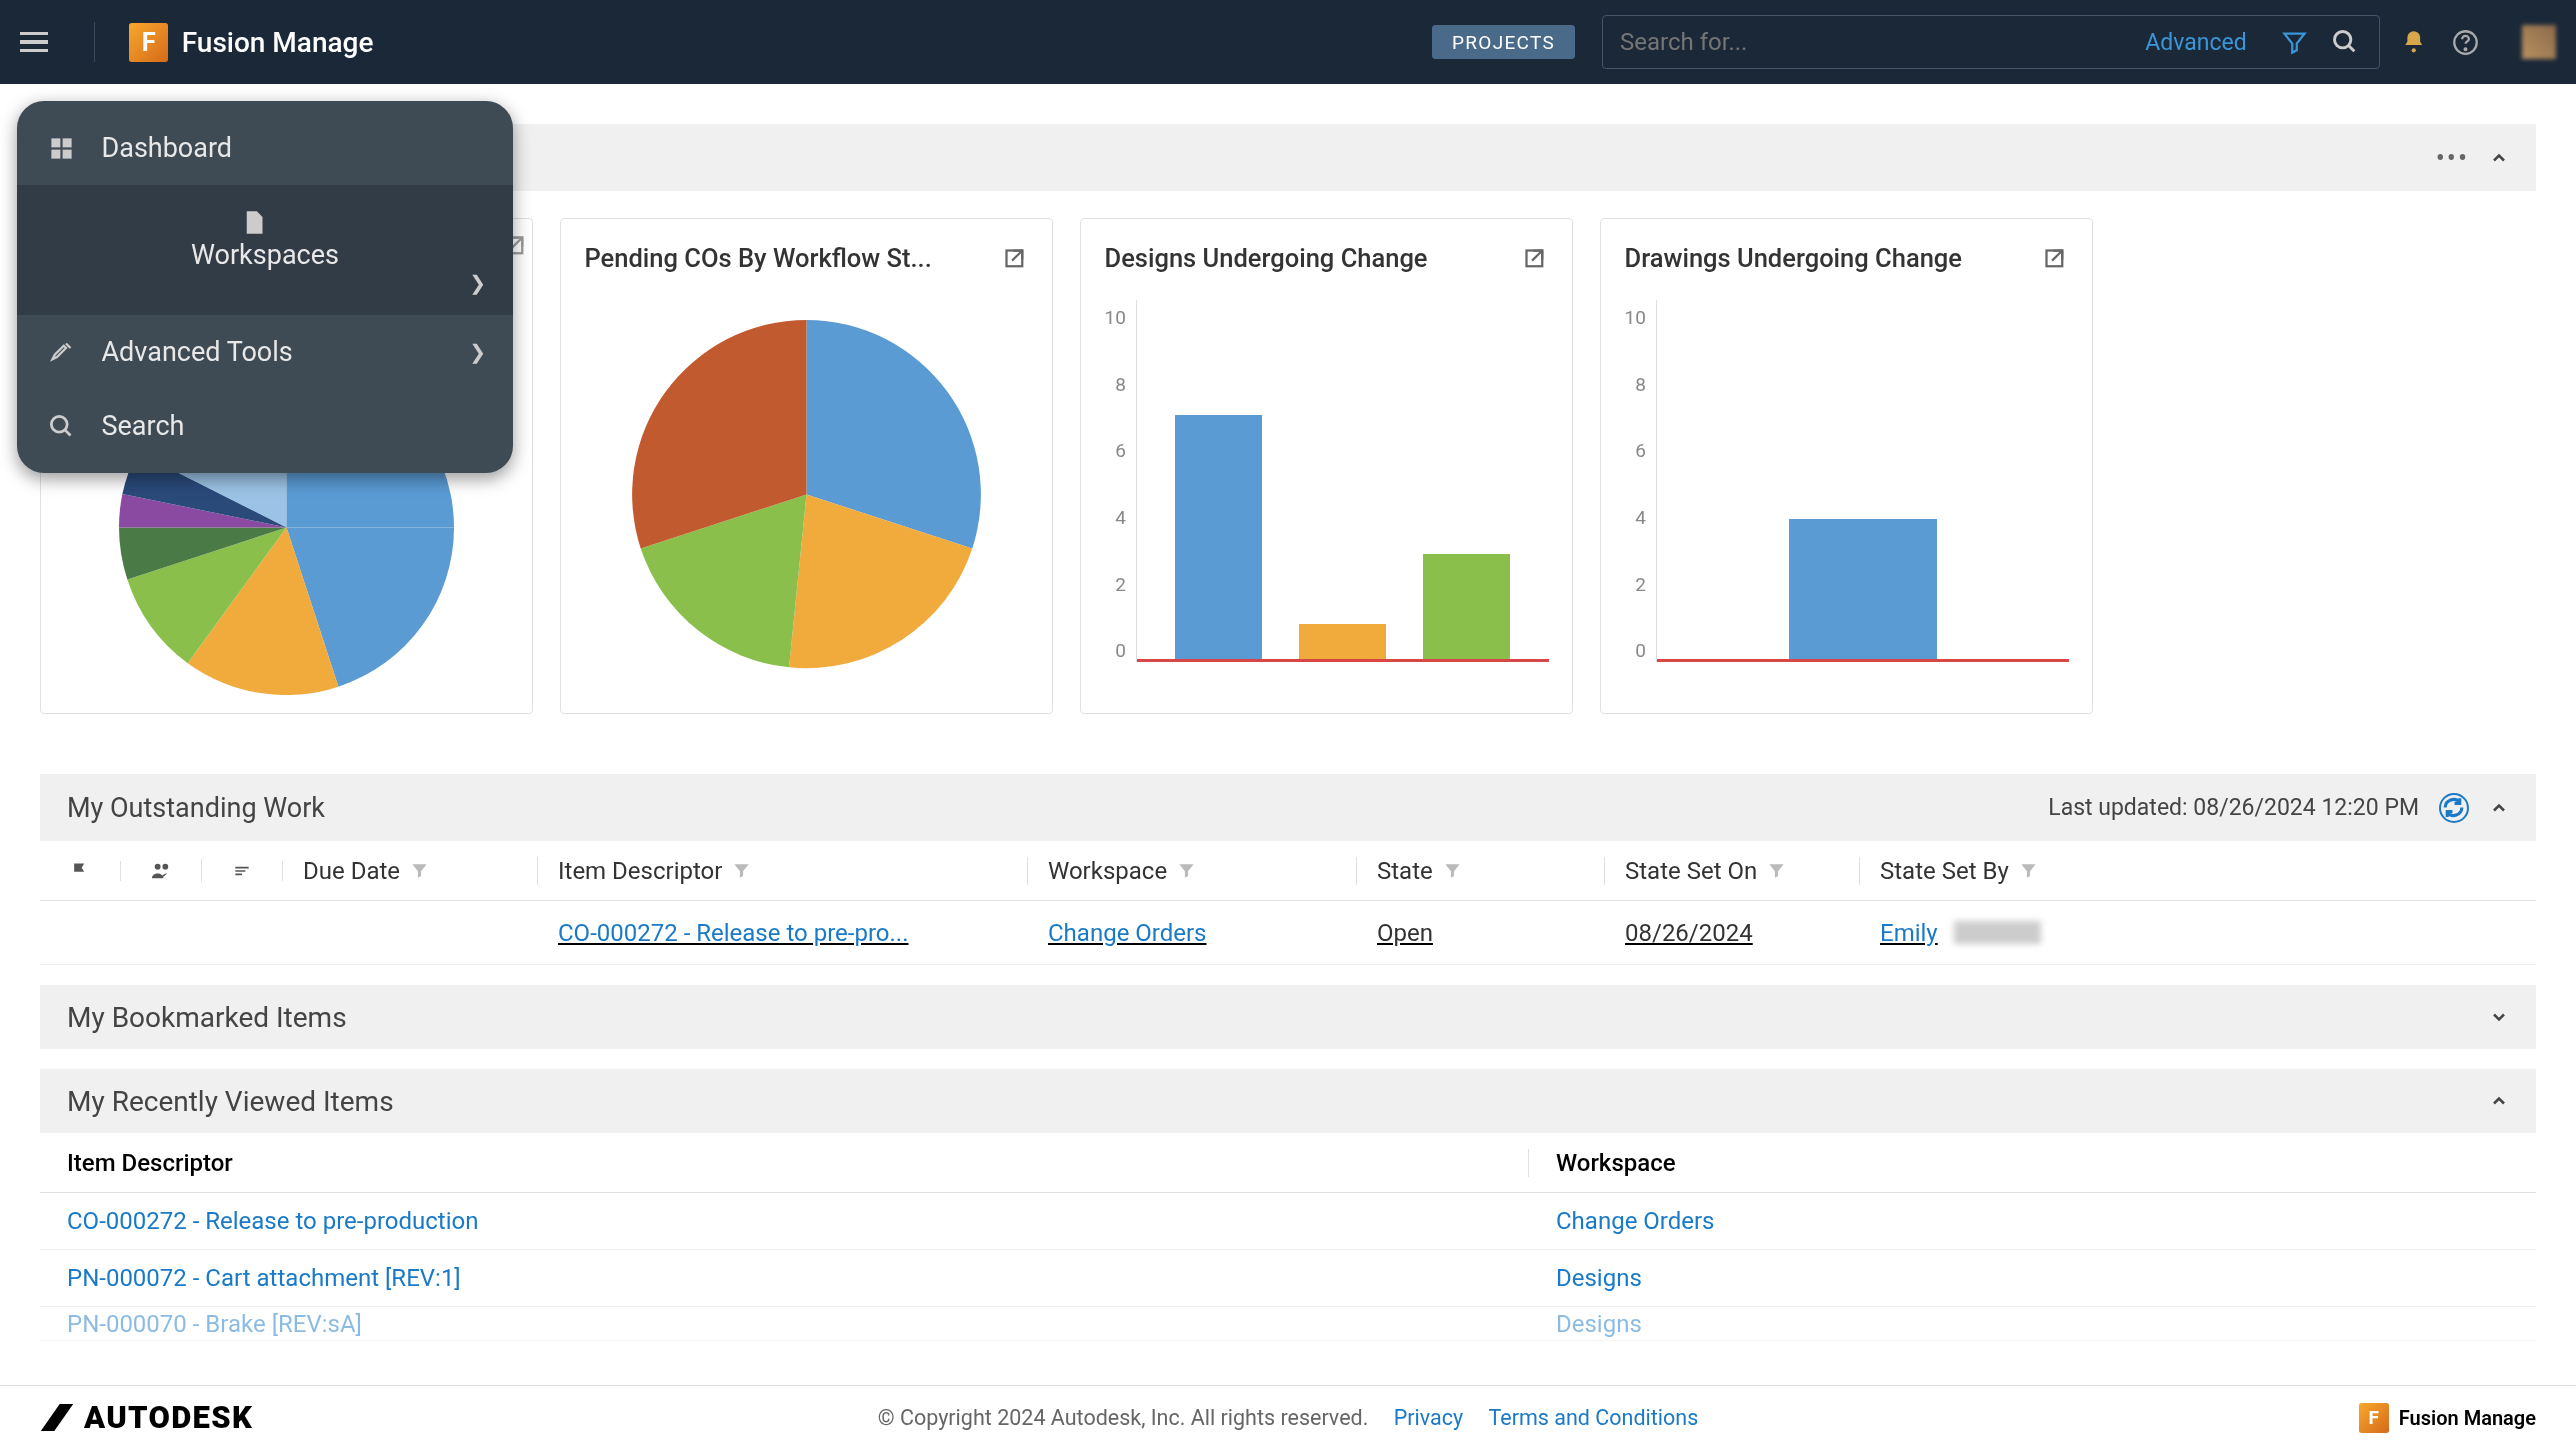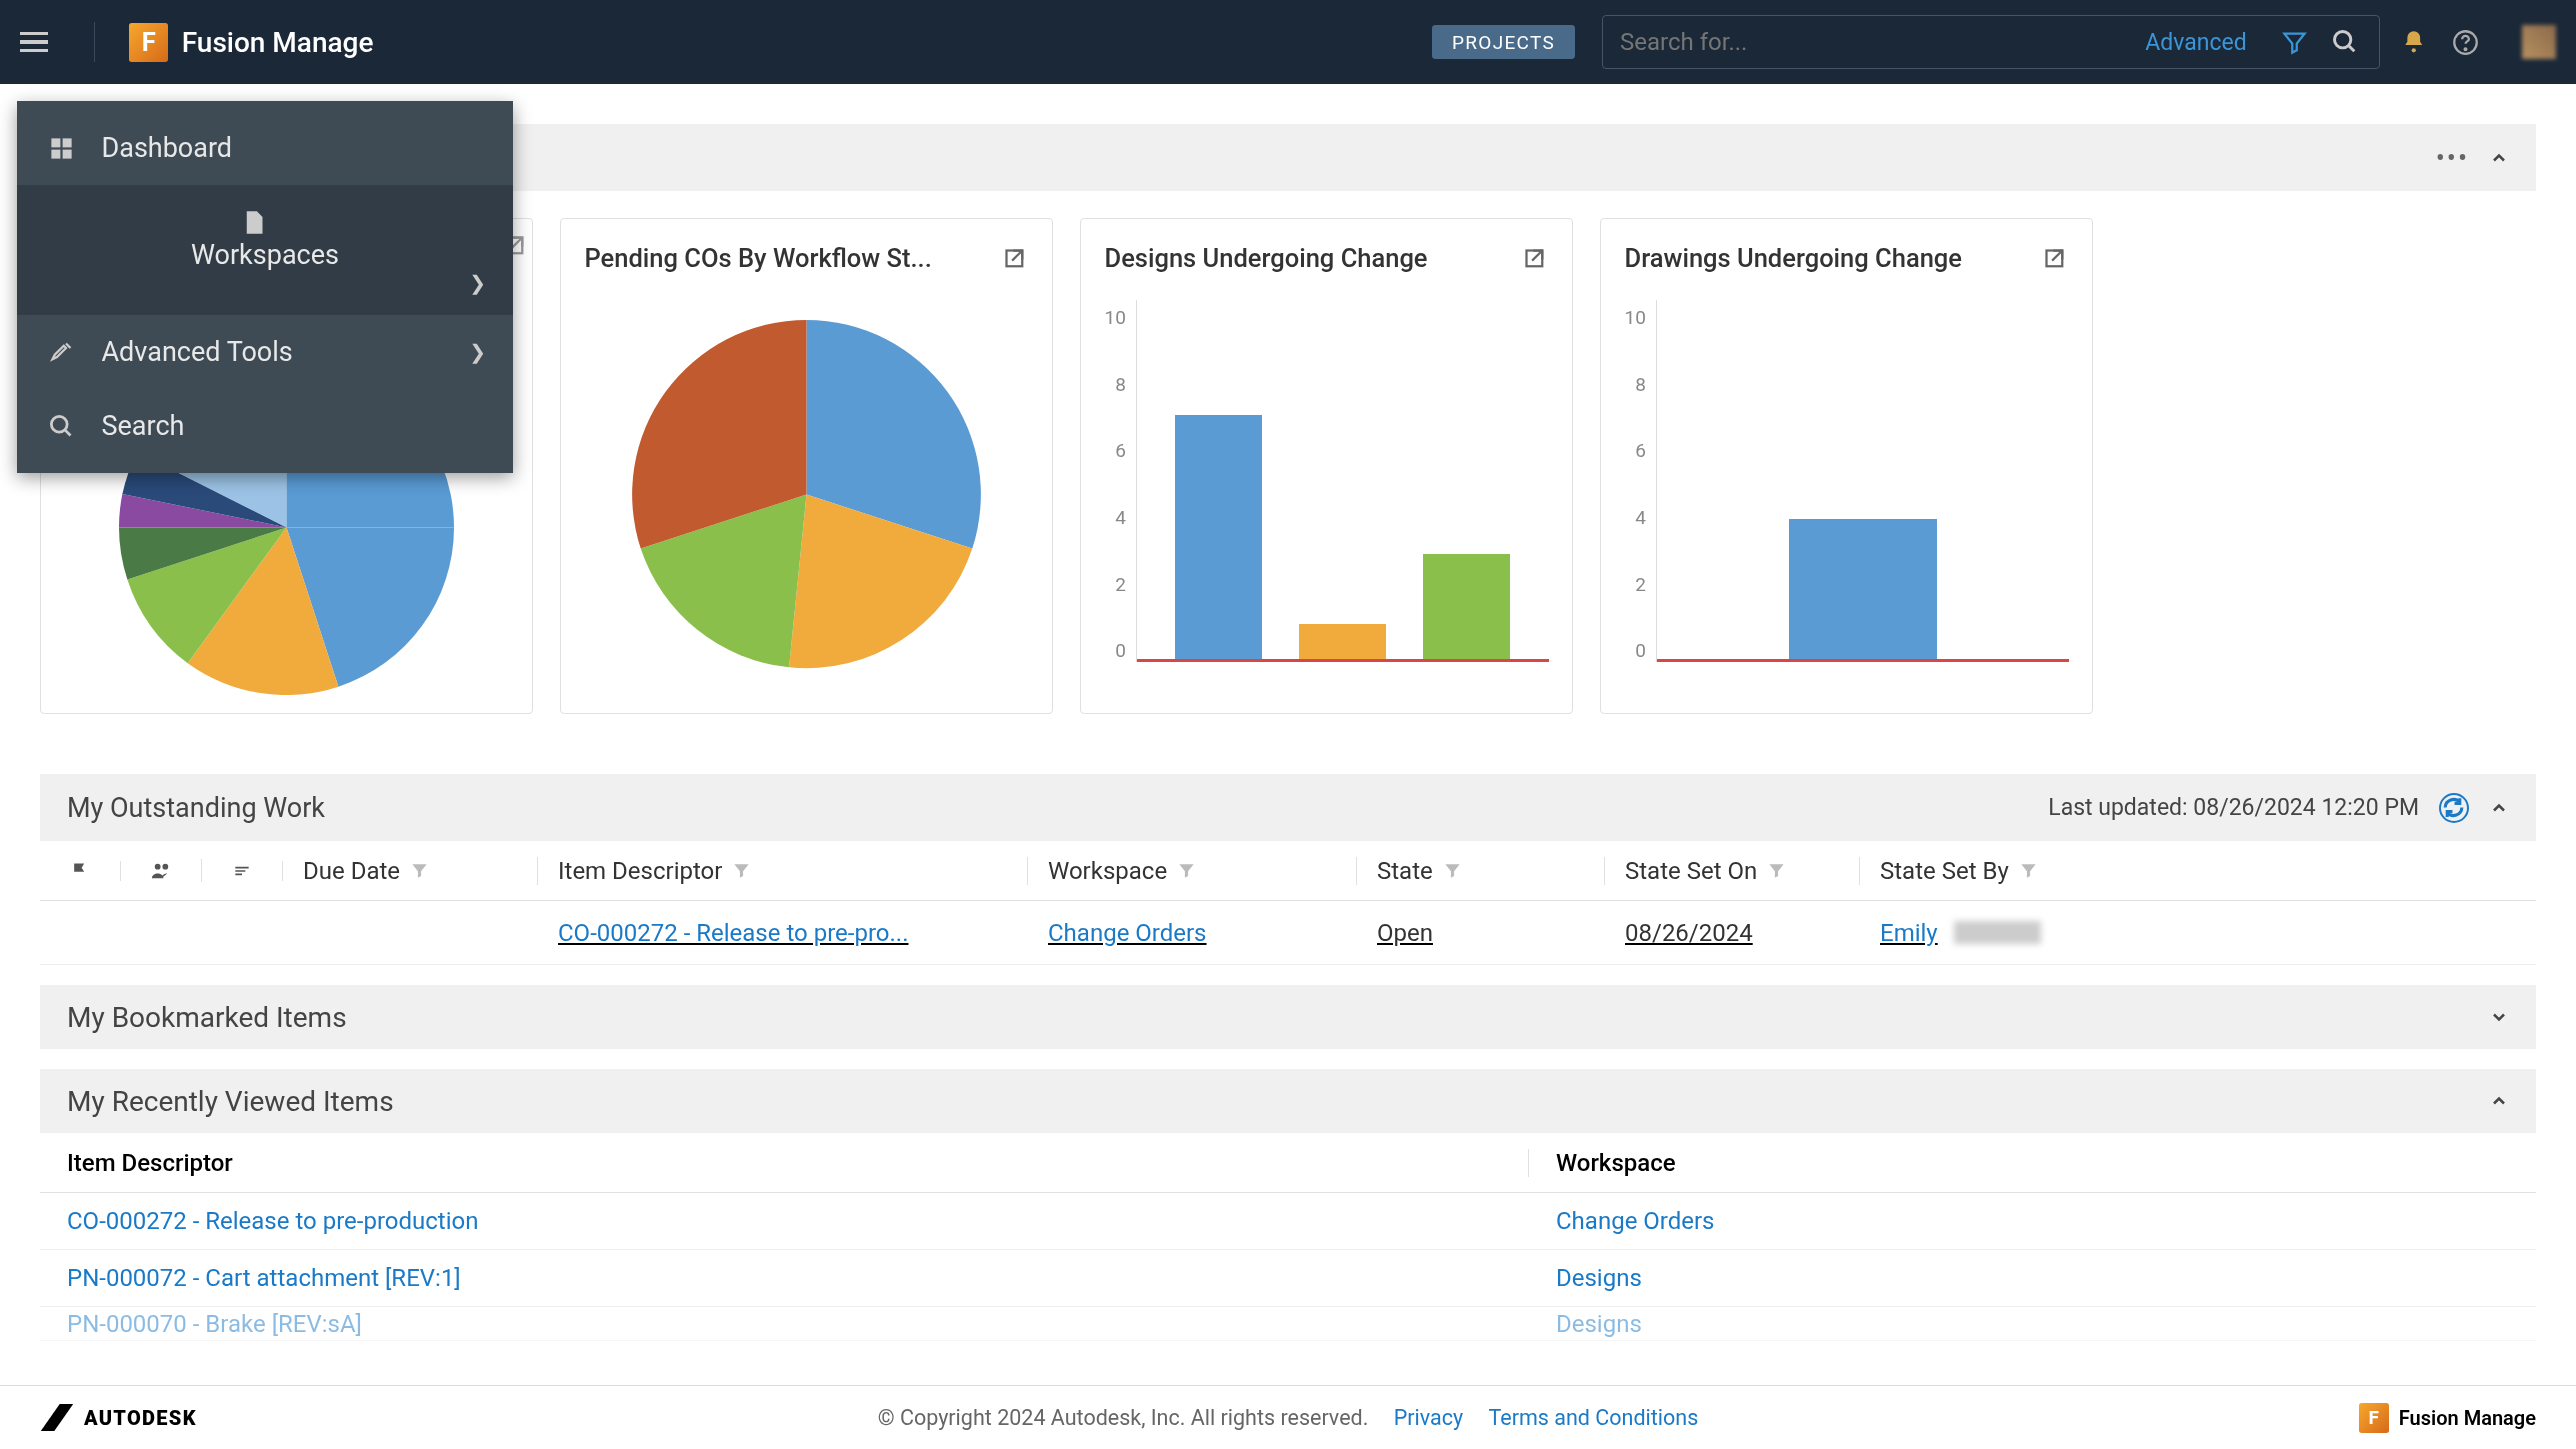--- a/index.html
+++ b/index.html
@@ -10,21 +10,21 @@
 .vline { width:1.3px; height:40px; background:#3a4a5a; margin:0 34px 0 40px; }
 .logo-box { width:39px; height:39px; background:linear-gradient(135deg,#f7a82d,#d66a1a); display:flex; align-items:center; justify-content:center; font-weight:bold; font-size:25.5px; color:#fff; border-radius:2.7px; }
 .brand { margin-left:13.4px; font-size:28px; font-weight:500; }
 .spacer { flex:1; }
 .projects-btn { background:#4a6a8a; padding:5.4px 20px; border-radius:3.4px; font-size:19px; letter-spacing:1.3px; margin-right:27px;}
 .search-box { width:778px; height:54px; background:transparent; border:1.3px solid #445566; border-radius:4px; display:flex; align-items:center; padding:0 17px;justify-content:space-between; }
 .search-box input { background:transparent; border:none; color:#ccc; font-size:24px; flex:1; outline:none; }
 .adv { color:#3a96d8; font-size:23px; margin-right:13.4px; }
 .top-icon { width:34px; height:34px; color:#ccc; margin-left:17px; display:flex; align-items:center; justify-content:center; }
 .avatar { width:34px; height:34px; background:linear-gradient(45deg,#b89060,#8a6a4a); margin-left:40px; filter:blur(2px); }
-.menu-dropdown { position:absolute; left:17px; top:101px; width:496px; background:#3e4a54; box-shadow:0 5.4px 17px rgba(0,0,0,0.4); z-index:100; padding:10px 0; }
+.menu-dropdown { position:absolute; left:17px; top:101px; width:496px; background:#3e4a54; box-shadow:0 5.4px 17px rgba(0,0,0,0.4); z-index:100; padding:10px 0;border-radius:27px; }
 .menu-item { display:flex; align-items:center; padding:20px 27px; color:#e8e8e8; font-size:27px; cursor:pointer; }
 .menu-item.active { background:#323c46;flex-direction:column; }
 .menu-item .menu-icon { width:34px; height:34px; margin-right:23.5px; display:flex; align-items:center; justify-content:center; }
 .menu-item .chev { margin-left:auto; color:#ccc; font-size:20px; }
 .content { padding:0 40px; }
 .section-hdr { background:#f0f0f0; height:67px; display:flex; align-items:center; padding:0 27px; margin-top:0; font-size:27px; color:#444; }
 .section-hdr .right { margin-left:auto; display:flex; align-items:center; gap:20px; }
 .dots { font-size:27px; color:#666; letter-spacing:2px; }
 .chev-up { font-size:20px; }
 .cards { display:flex; gap:27px; padding:27px 0 40px 0; }
@@ -50,21 +50,21 @@
 .filter-icon { color:#aaa; }
 .row-data { display:flex; height:64px; align-items:center; border-bottom:0.7px solid #eee;text-decoration:underline; }
 .link { color:#1a7ac7; }
 .blur { filter:blur(3.4px); background:#ccc; display:inline-block; width:87px; height:23.5px; vertical-align:middle; margin-left:6.7px;}
 .section-hdr2 { background:#f0f0f0; height:64px; display:flex; align-items:center; padding:0 27px; font-size:28px; color:#444; margin-top:20px; }
 .recent-hdr-row { display:flex; border-bottom:1.3px solid #e0e0e0; height:60px; align-items:center; font-size:24px; font-weight:500; }
 .recent-col1 { width:1489px; padding-left:27px; border-right:1.3px solid #e0e0e0;}
 .recent-col2 { flex:1; padding-left:27px; }
 .recent-row { display:flex; height:57px; align-items:center; border-bottom:0.7px solid #eee; font-size:24px; }
 .footer { position:fixed; bottom:0; left:0; right:0; height:64px; background:#fff; border-top:0.7px solid #ddd; display:flex; align-items:center; padding:0 40px; font-size:21.5px; }
-.footer .adsk { font-weight:900; font-size:20px; letter-spacing:1.3px; display:flex; align-items:center; gap:10px;}
+.footer .adsk { font-weight:900; font-size:31px; letter-spacing:1.3px; display:flex; align-items:center; gap:10px;}
 .footer .center { position:absolute; left:50%; transform:translateX(-50%); color:#666; }
 .footer .center a { color:#1a7ac7; margin-left:20px; text-decoration:none; }
 .footer .right-logo { margin-left:auto; display:flex; align-items:center; gap:10px; font-weight:600; font-size:20px; }
 .footer .right-logo .logo-sm { width:30px; height:30px; background:linear-gradient(135deg,#f7a82d,#d66a1a); display:flex; align-items:center; justify-content:center; color:#fff; font-weight:bold; font-size:19px; border-radius:2.7px;}
 .refresh-icon { width:30px; height:30px; border:2.7px solid #1a7ac7; border-radius:50%; position:relative; }
 .lastupd { font-size:23px; color:#444; }
 svg { display:block; }
 .hidden-section { height:67px; }
 </style>
 </head>

